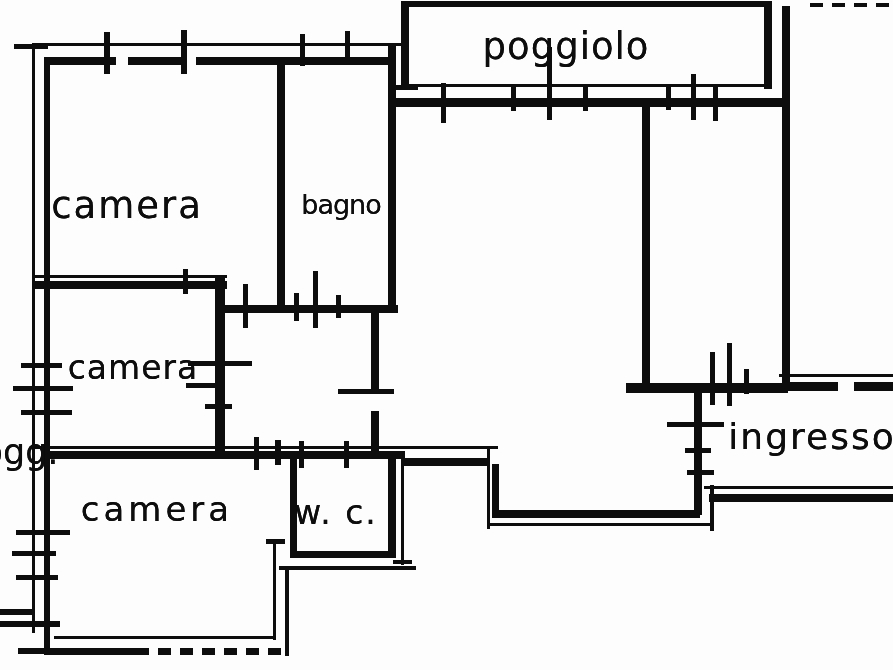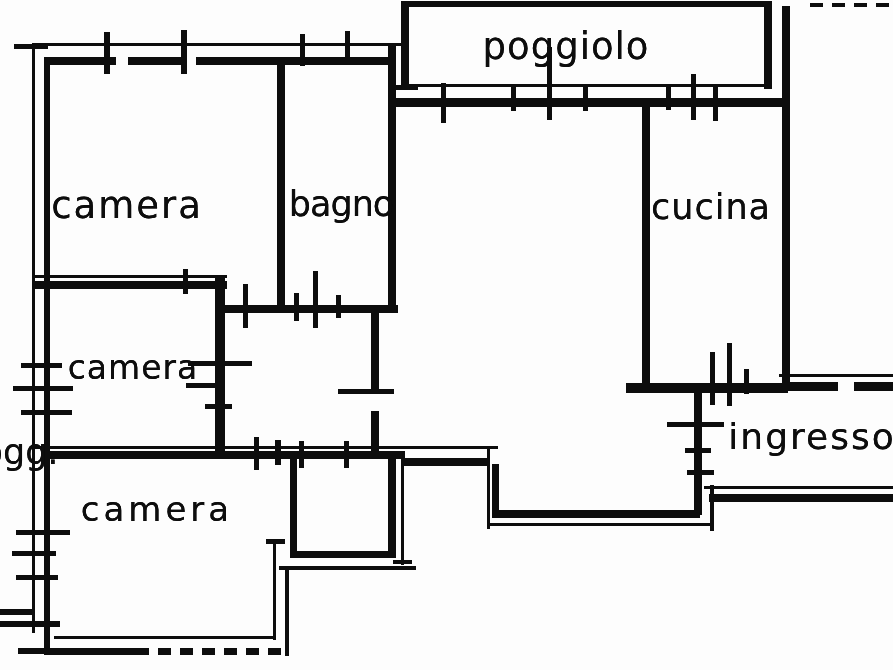--- a/index.html
+++ b/index.html
@@ -15,21 +15,21 @@
   .lbl{
     position:absolute;
     color:var(--ink,#0d0d0d);
     white-space:nowrap;
     transform:translate(-50%,-50%);
     letter-spacing:1px;
     text-shadow:0 0 0.5px var(--ink,#0d0d0d);
   }
   .lbl-poggiolo {left:566px;top:46px; font-size:37px;}
   .lbl-camera-n {left:127px;top:205px;font-size:37px;letter-spacing:2px;}
-  .lbl-bagno    {left:341px;top:204px;font-size:35px;letter-spacing:-1px;}
+  .lbl-bagno    {left:341px;top:204px;font-size:27px;letter-spacing:-1px;}
   .lbl-soggiorno{left:500px;top:205px;font-size:35px;letter-spacing:-1px;}
   .lbl-cucina   {left:711px;top:207px;font-size:35px;}
   .lbl-camera-w {left:133px;top:367px;font-size:33px;}
   .lbl-disimp   {left:286px;top:367px;font-size:36px;}
   .lbl-ingresso {left:812px;top:436px;font-size:36px;letter-spacing:2px;}
   .lbl-camera-s {left:157px;top:509px;font-size:34px;letter-spacing:4px;}
   .lbl-wc       {left:336px;top:512px;font-size:33px;letter-spacing:2px;}
   .lbl-pogg-w   {left:20px;top:452px;font-size:35px;letter-spacing:0;}
 </style>
 </head>
@@ -127,18 +127,18 @@
       <div class="tick" style="left: 727px; top: 343px; width: 5px; height: 63px;"></div>
       <div class="tick" style="left: 744px; top: 369px; width: 5px; height: 25px;"></div>
       <div class="tick" style="left: 710px; top: 485px; width: 4px; height: 46px;"></div>
       <div class="tick" style="left: 393px; top: 560px; width: 19px; height: 4px;"></div>
       <div class="tick" style="left: 266px; top: 539px; width: 19px; height: 5px;"></div>
     </div>
 
   <div class="lbl lbl-poggiolo">poggiolo</div>
   <div class="lbl lbl-camera-n">camera</div>
   <div class="lbl lbl-bagno">bagno</div>
-  <div class="lbl lbl-cucina">cucina</div>
   <div class="lbl lbl-camera-w">camera</div>
   <div class="lbl lbl-ingresso">ingresso</div>
   <div class="lbl lbl-camera-s">camera</div>
+  <div class="lbl lbl-wc">w. c.</div>
   <div class="lbl lbl-pogg-w">ogg.</div>
 </div>
 
 </body></html>

